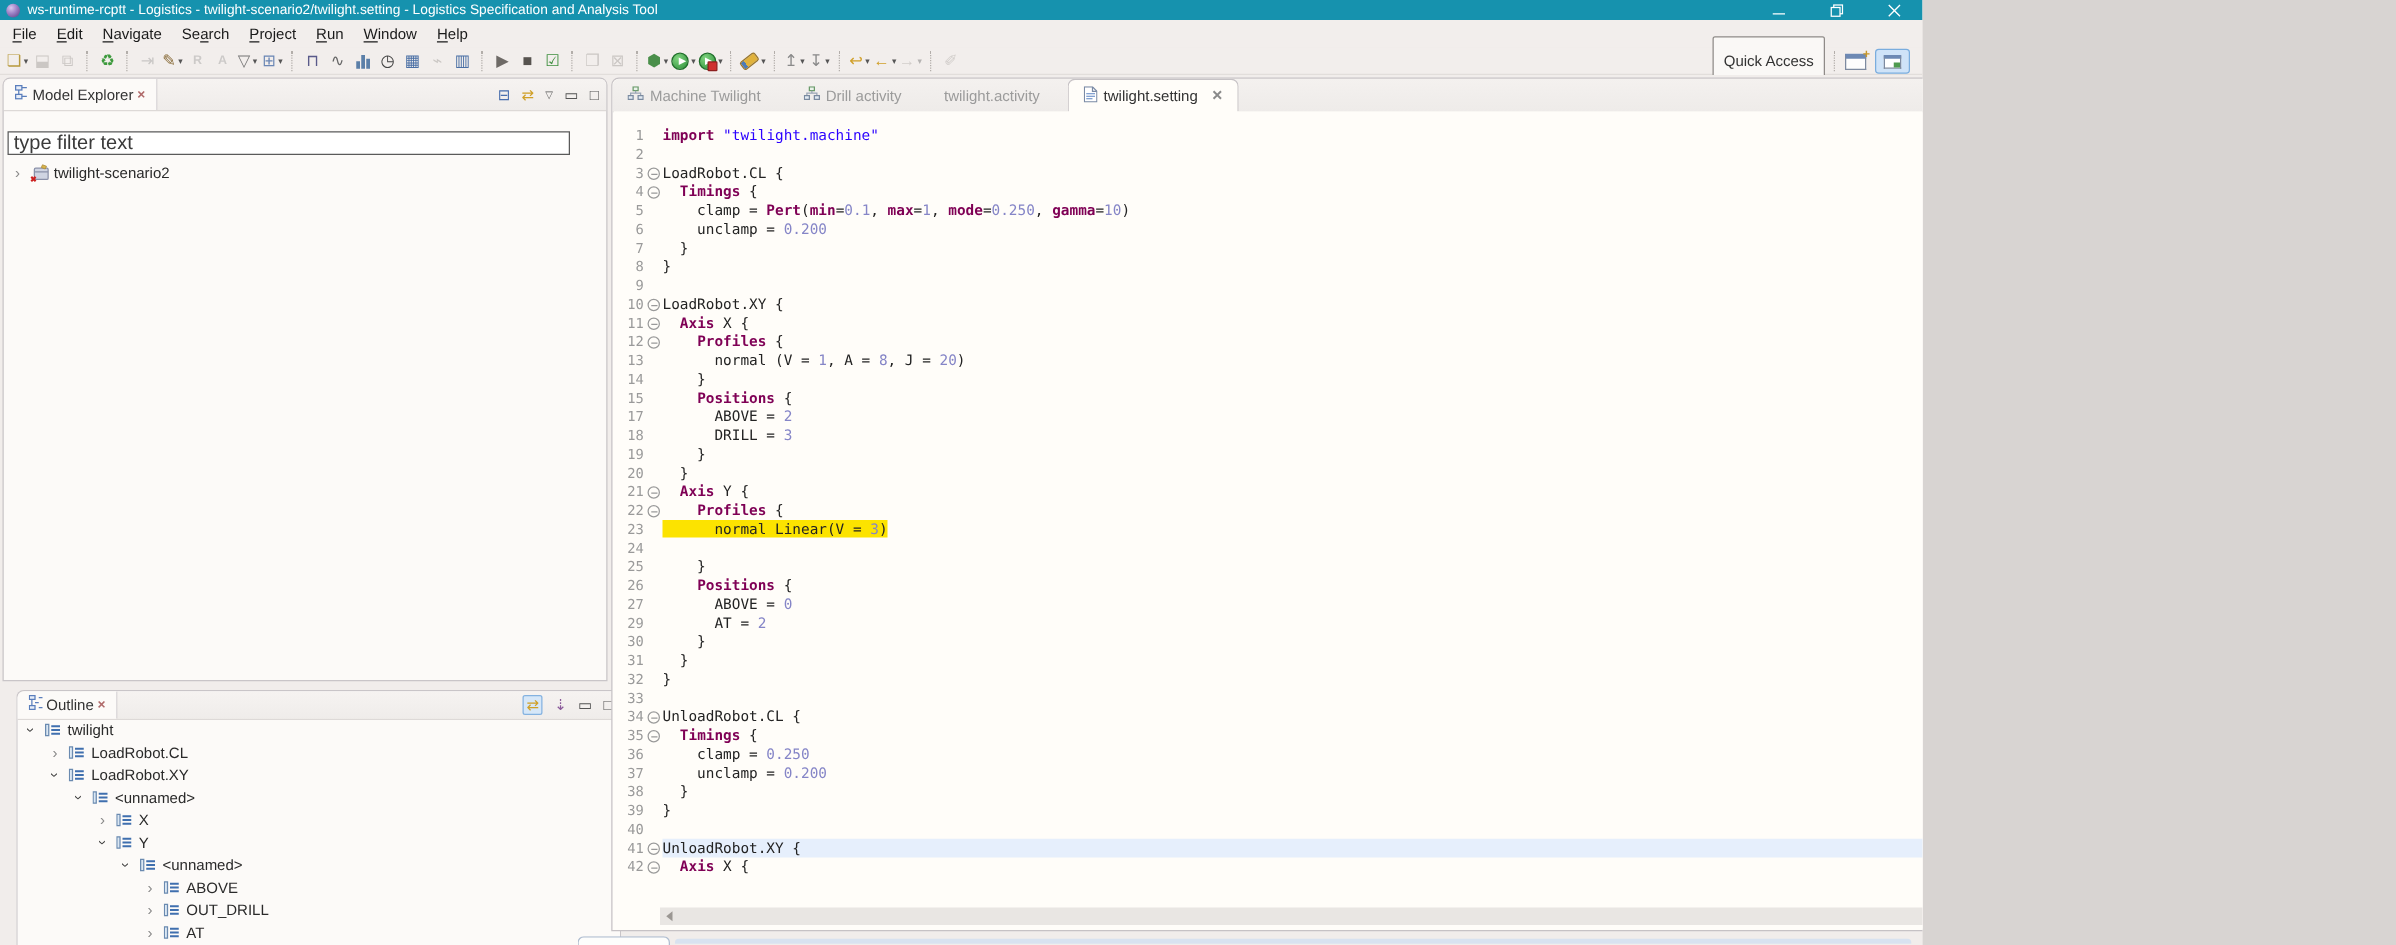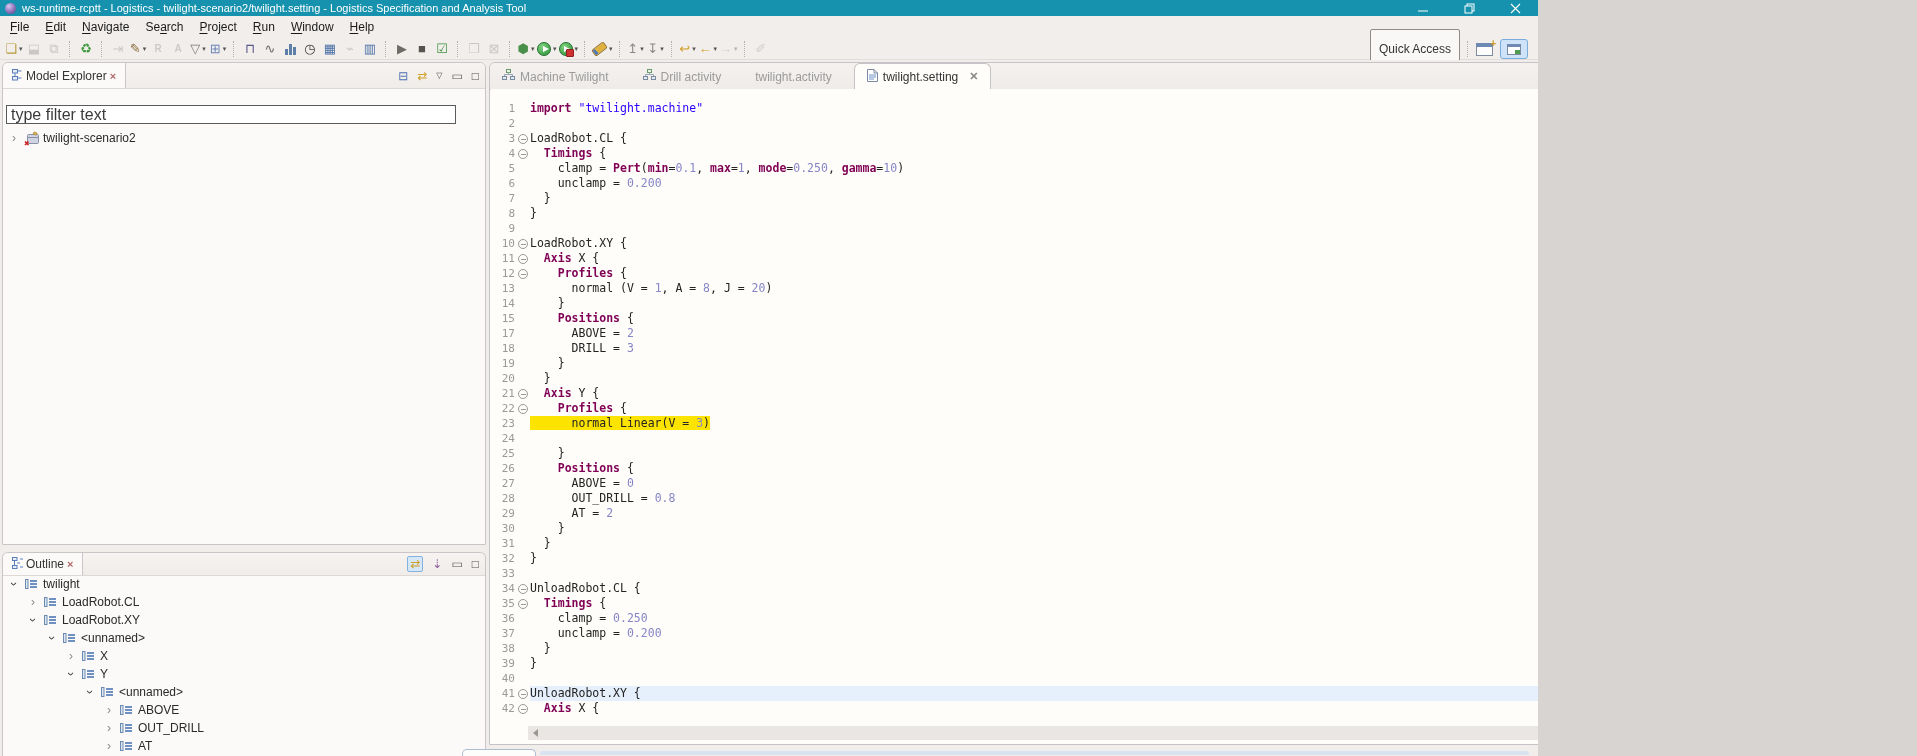--- a/index.html
+++ b/index.html
@@ -303,21 +303,21 @@
                 <path d="M3.5 6.5h11" stroke="#8a90a8"></path>
                 <path d="M10 0.8l3.2 1.2-1 2.2-3.2-1.2z" fill="#d9b44a" stroke="#a8883a" stroke-width="0.6"></path>
                 <path d="M1 10.5l3.5 3.5M4.5 10.5L1 14" stroke="#cc2222" stroke-width="1.7"></path>
               </svg>
             </span>
             <span>twilight-scenario2</span>
           </div>
         </div>
     </div>
 
-    <div class="panel" style="left:2px;top:492px;width:484px;bottom:0;border-bottom:none;">
+    <div class="panel" style="left:13px;top:492px;width:484px;bottom:0;border-bottom:none;">
       <div class="panel-header" style="height:22px;">
         <div class="view-tab" style="height:22px;">
           <span id="ol-tab-icon"><svg width="13" height="12" viewBox="0 0 13 12">
                 <rect x="0.5" y="0.5" width="4.5" height="3" fill="#e8eef8" stroke="#5a7ebc"></rect>
                 <rect x="0.5" y="8.5" width="4.5" height="3" fill="#e8eef8" stroke="#5a7ebc"></rect>
                 <path d="M2.5 3.5v5M5 6h3M8 2h3M8 10h3" stroke="#5a7ebc" fill="none"></path>
               </svg></span>
           <span class="vlabel">Outline</span>
           <span class="view-close">×</span>
         </div>
@@ -611,25 +611,20 @@
             <span class="gut">26</span>
             <span class="fold"></span>
             <span class="body"><span class="pl">    </span><span class="kw">Positions</span><span class="pl"> {</span></span>
           </div>
           <div class="cl">
             <span class="gut">27</span>
             <span class="fold"></span>
             <span class="body"><span class="pl">      ABOVE = </span><span class="num">0</span></span>
           </div>
           <div class="cl">
-            <span class="gut">28</span>
-            <span class="fold"></span>
-            <span class="body"><span class="pl">      OUT_DRILL = </span><span class="num">0.8</span></span>
-          </div>
-          <div class="cl">
             <span class="gut">29</span>
             <span class="fold"></span>
             <span class="body"><span class="pl">      AT = </span><span class="num">2</span></span>
           </div>
           <div class="cl">
             <span class="gut">30</span>
             <span class="fold"></span>
             <span class="body"><span class="pl">    }</span></span>
           </div>
           <div class="cl">

